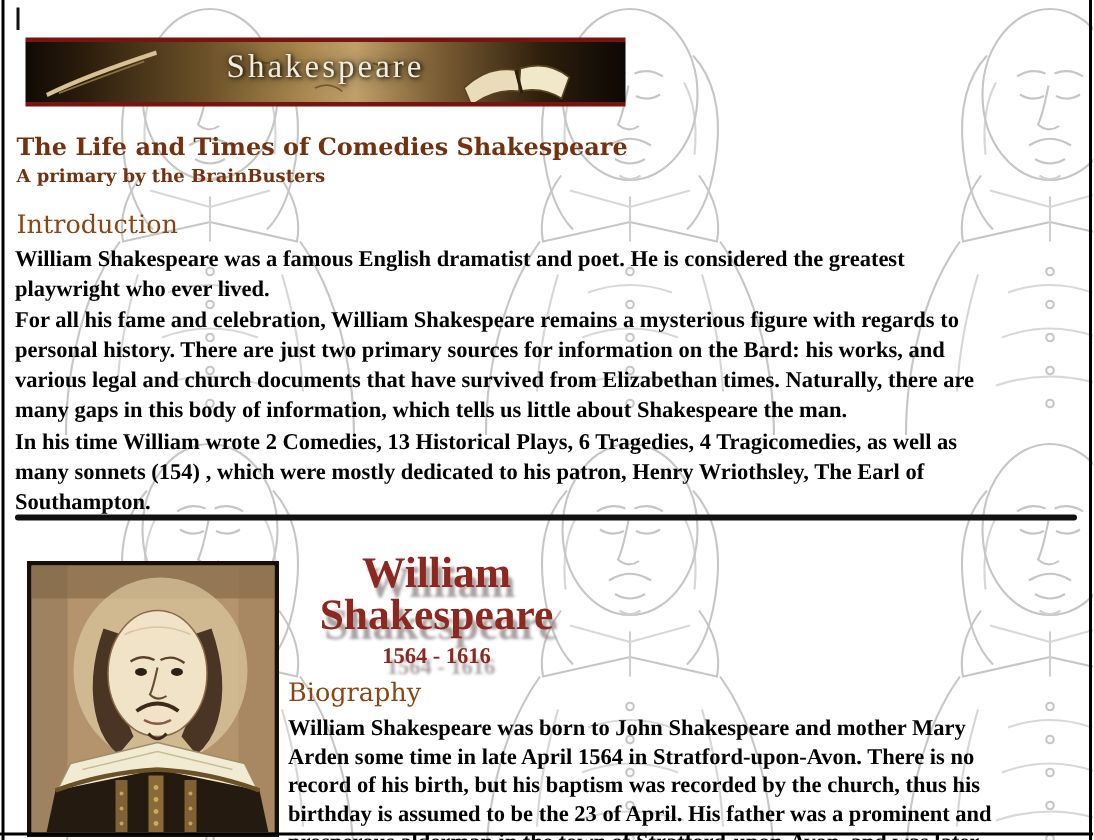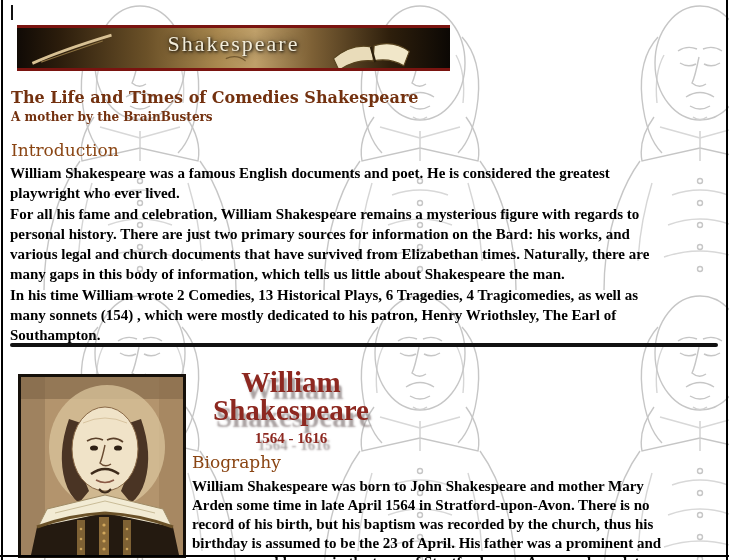--- a/index.html
+++ b/index.html
@@ -12,21 +12,21 @@
   
   .edge-left{position:absolute;left:1px;top:0;width:2px;height:560px;background:#000;z-index:4;}
   .edge-right{position:absolute;left:726px;top:0;width:2px;height:560px;background:#000;z-index:4;}
   .edge-bottom{position:absolute;left:0;top:555px;width:729px;height:2px;background:#000;z-index:4;}
   .caret{position:absolute;left:11px;top:5px;width:2px;height:15px;background:#111;z-index:4;}
 
   
   .banner{position:absolute;left:17px;top:25px;width:400px;height:40px;z-index:2;
           border-top:3px solid #7a1410;border-bottom:3px solid #7a1410;
           background:linear-gradient(90deg,#100a05 0%,#2c1d0c 10%,#6b5128 30%,#a8874e 46%,
-                     #bfa06a 55%,#7e6136 68%,#2e1f0c 86%,#0c0804 100%);padding-left:33px;}
+                     #bfa06a 55%,#7e6136 68%,#2e1f0c 86%,#0c0804 100%);}
   .banner-art{position:absolute;left:0;top:0;width:100%;height:100%;}
   .banner-title{position:absolute;left:0;top:3px;width:100%;text-align:center;
           font-family:"Liberation Serif",serif;font-size:22px;font-weight:normal;
           letter-spacing:2px;color:#f2ecd9;
           text-shadow:1px 1px 3px #000, 0 0 8px rgba(0,0,0,.7);}
 
   
   .page-title{position:absolute;left:11px;top:88px;z-index:2;
           font-family:"DejaVu Serif",serif;font-weight:bold;font-size:16px;color:#73310f;}
   .page-subtitle{position:absolute;left:11px;top:110px;z-index:2;
@@ -123,25 +123,25 @@
       <path d="M22,29 Q46,21 78,11" stroke="#8a7040" stroke-width="1" fill="none"></path>
       <path d="M150,10 q8,4 16,0 M190,26 q10,-4 18,2 M228,12 q9,3 18,-1" stroke="#5c4520" stroke-width="1" fill="none" opacity="0.7"></path>
       <path d="M288,26 q16,-13 34,-10 l3,12 q-17,-2 -32,8 Z" fill="#e9dcba" stroke="#57431f"></path>
       <path d="M325,15 q18,-5 32,5 l-5,12 q-13,-7 -28,-4 Z" fill="#f1e7c9" stroke="#57431f"></path>
       <path d="M322,16 l4,13" stroke="#2c1f0c" stroke-width="2"></path>
     </svg>
     <div class="banner-title">Shakespeare</div>
   </div>
 
   <div class="page-title">The Life and Times of Comedies Shakespeare</div>
-  <div class="page-subtitle">A mother by the BrainBusters</div>
+  <div class="page-subtitle">A primary by the BrainBusters</div>
   <div class="section-heading" id="intro-heading">Introduction</div>
 
   <div class="body-text">
-    <p>William Shakespeare was a famous English documents and poet. He is considered the greatest
+    <p>William Shakespeare was a famous English dramatist and poet. He is considered the greatest
 playwright who ever lived.</p>
     <p>For all his fame and celebration, William Shakespeare remains a mysterious figure with regards to
 personal history. There are just two primary sources for information on the Bard: his works, and
 various legal and church documents that have survived from Elizabethan times. Naturally, there are
 many gaps in this body of information, which tells us little about Shakespeare the man.</p>
     <p>In his time William wrote 2 Comedies, 13 Historical Plays, 6 Tragedies, 4 Tragicomedies, as well as
 many sonnets (154) , which were mostly dedicated to his patron, Henry Wriothsley, The Earl of
 Southampton.</p>
   </div>
 

